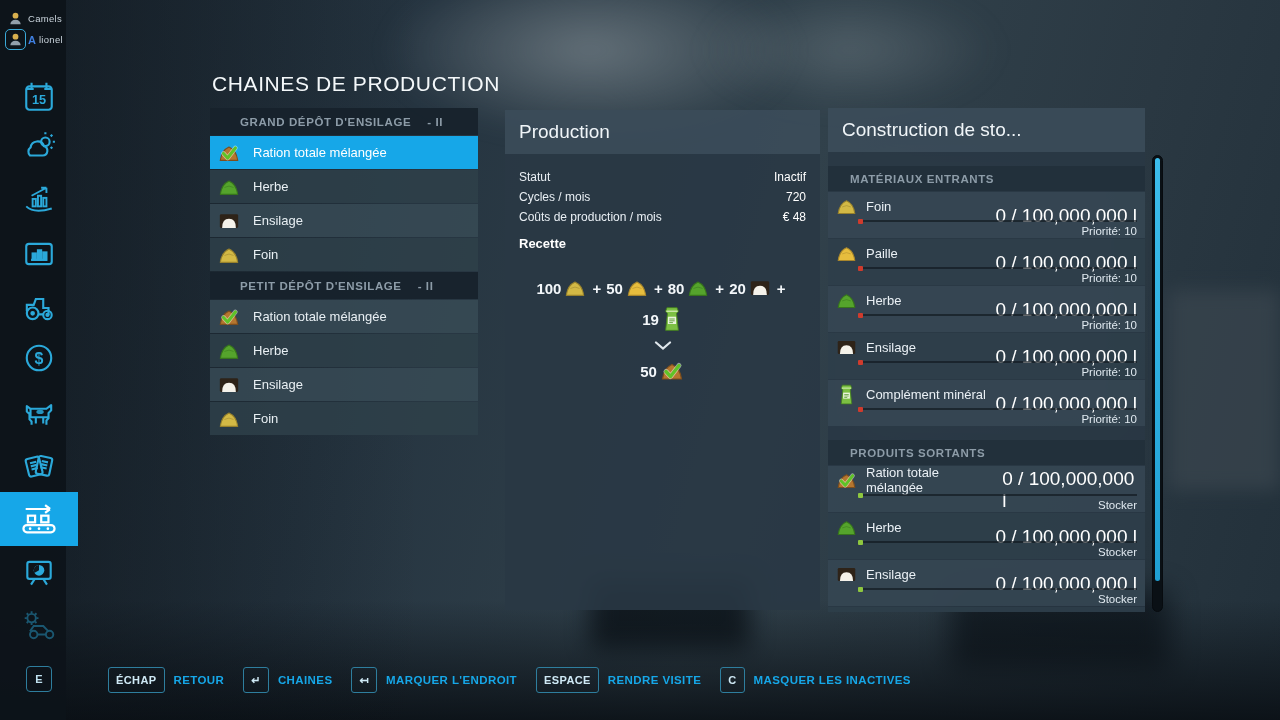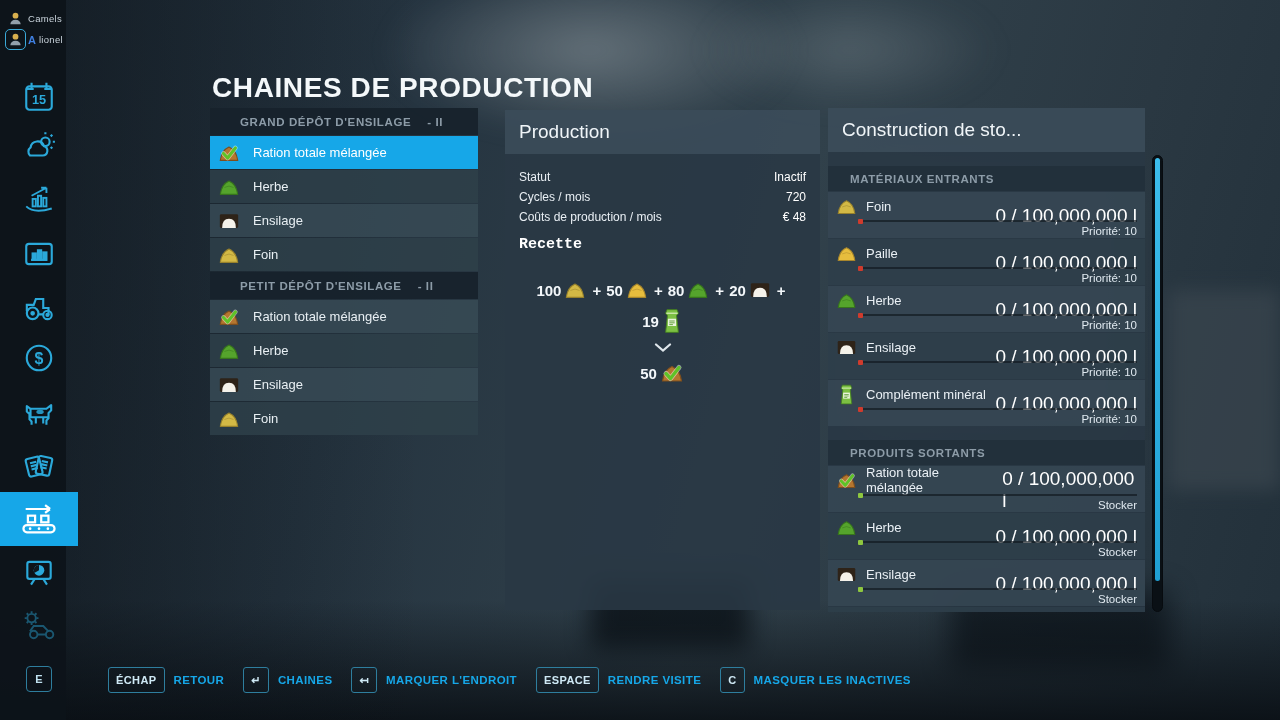--- a/index.html
+++ b/index.html
@@ -37,21 +37,21 @@
     background:rgba(13,19,26,.93); z-index:4; }
   .side-item { position:absolute; left:0; width:78px; height:54px;
     display:flex; align-items:center; justify-content:center; cursor:pointer; }
   .side-item .icon { display:flex; }
   .side-item.active { background:var(--accent); }
   .side-item.disabled { opacity:.45; }
   .key-badge { width:26px; height:26px; border:1.5px solid #2e7e9e; border-radius:4px;
     color:#bfe0ef; font-size:11px; font-weight:bold; display:flex; align-items:center; justify-content:center; }
 
   
-  .page-title { position:absolute; left:212px; top:72px; font-size:28px; font-weight:700;
+  .page-title { position:absolute; left:212px; top:72px; font-size:21px; font-weight:400;
     color:#f4f8fa; letter-spacing:.6px; z-index:3; }
 
   
   .list-panel { position:absolute; left:210px; top:108px; width:268px; z-index:3; }
   .group-header { height:27px; margin-bottom:1px; background:rgba(23,34,43,.92);
     display:flex; align-items:center; padding-left:30px;
     color:#8d9ca8; font-size:11.5px; font-weight:bold; letter-spacing:.6px; }
   .group-header .suffix { margin-left:16px; }
   .list-item { height:33px; margin-bottom:1px; background:rgba(56,75,86,.84);
     display:flex; align-items:center; padding-left:8px; gap:13px;
@@ -62,21 +62,21 @@
 
   
   .prod-panel { position:absolute; left:505px; top:110px; width:315px; height:500px;
     background:rgba(41,56,68,.88); z-index:3; }
   .panel-head { height:44px; background:rgba(78,97,110,.45); display:flex; align-items:center;
     padding-left:14px; color:#f0f5f8; font-size:19px; font-weight:500; }
   .stats { padding:13px 14px 0 14px; }
   .stat-row { display:flex; justify-content:space-between; align-items:center;
     height:20px; font-size:12px; color:#e9eff4; }
   .stat-value { color:#ffffff; }
-  .recipe-label { padding:9px 14px 0 14px; font-size:15px; font-weight:bold; color:#ffffff;font-family:Liberation Mono, monospace; }
+  .recipe-label { padding:9px 14px 0 14px; font-size:13px; font-weight:bold; color:#ffffff; }
   .recipe { display:flex; flex-direction:column; align-items:center; margin-top:26px; gap:7px; }
   .rline { display:flex; align-items:center; gap:2px; font-size:15px; font-weight:600; color:#f3f7fa; }
   .rline .fill-icon { margin:0 1px; }
   .rplus { margin:0 3px; font-weight:bold; }
   .chevron { display:flex; margin:2px 0; }
 
   
   .storage-panel { position:absolute; left:828px; top:108px; width:317px; height:504px;
     background:rgba(41,56,68,.88); overflow:hidden; z-index:3; }
   .section-head { height:25px; margin-top:14px; margin-bottom:1px; background:rgba(30,43,53,.6);

